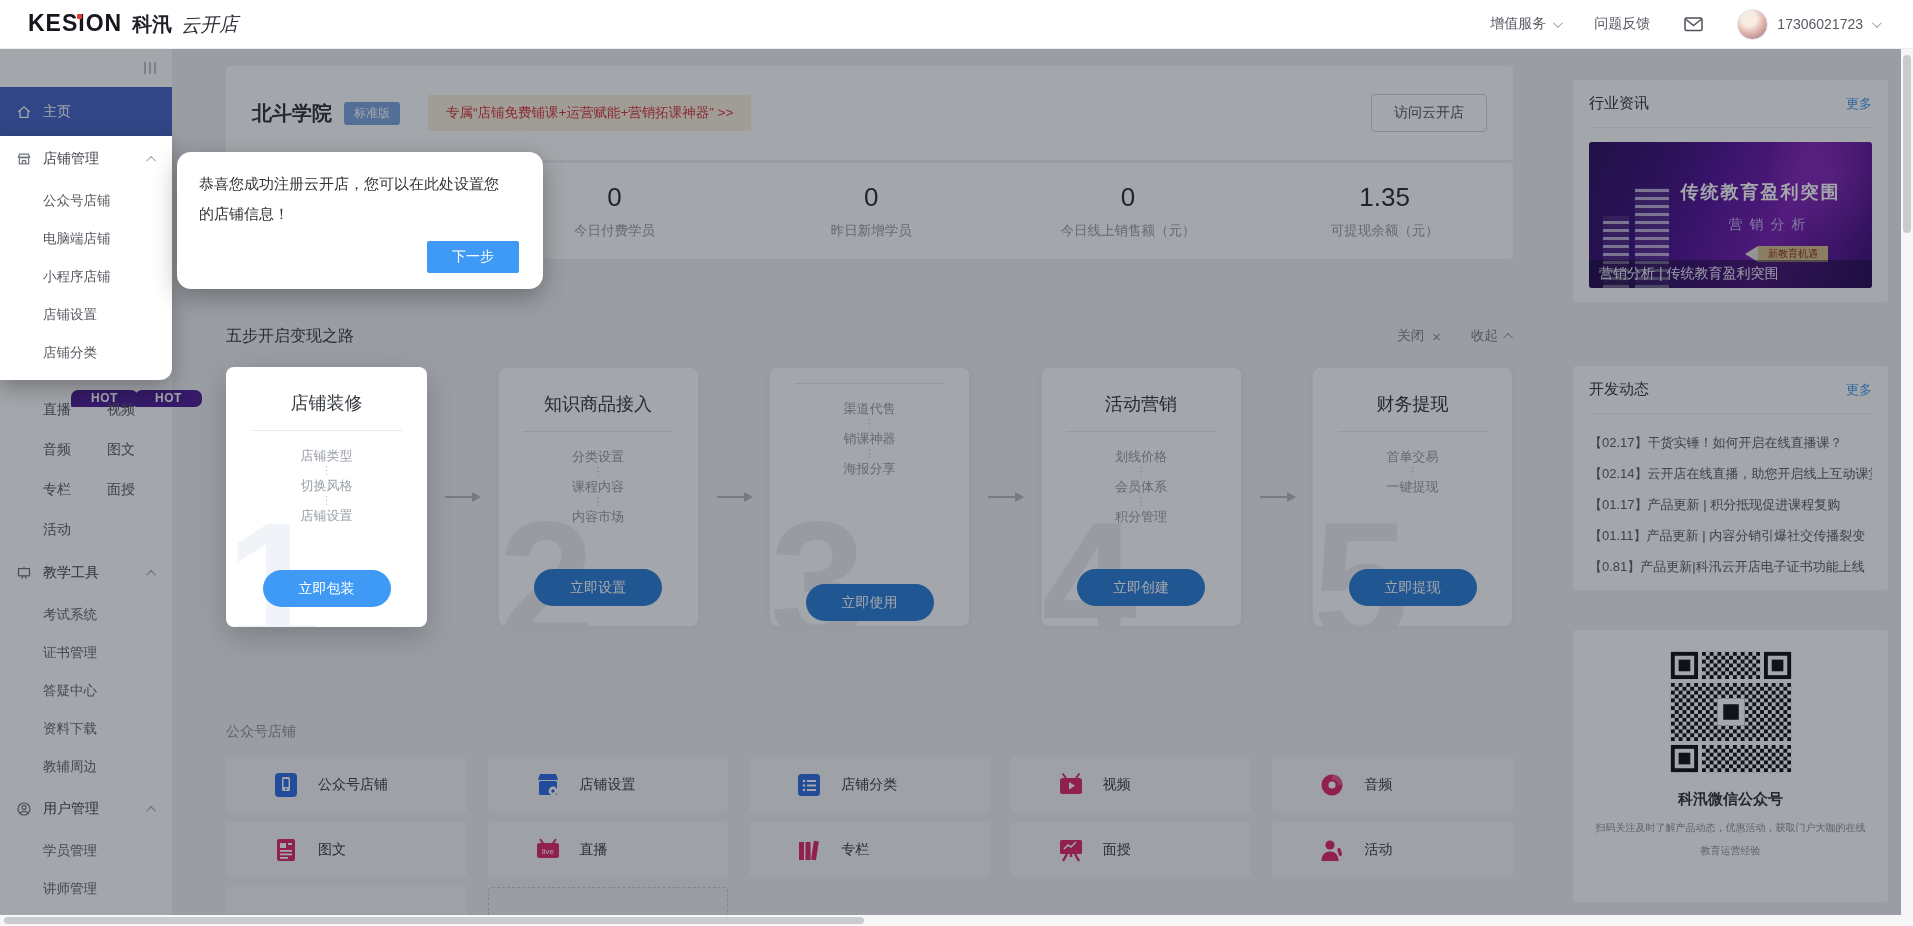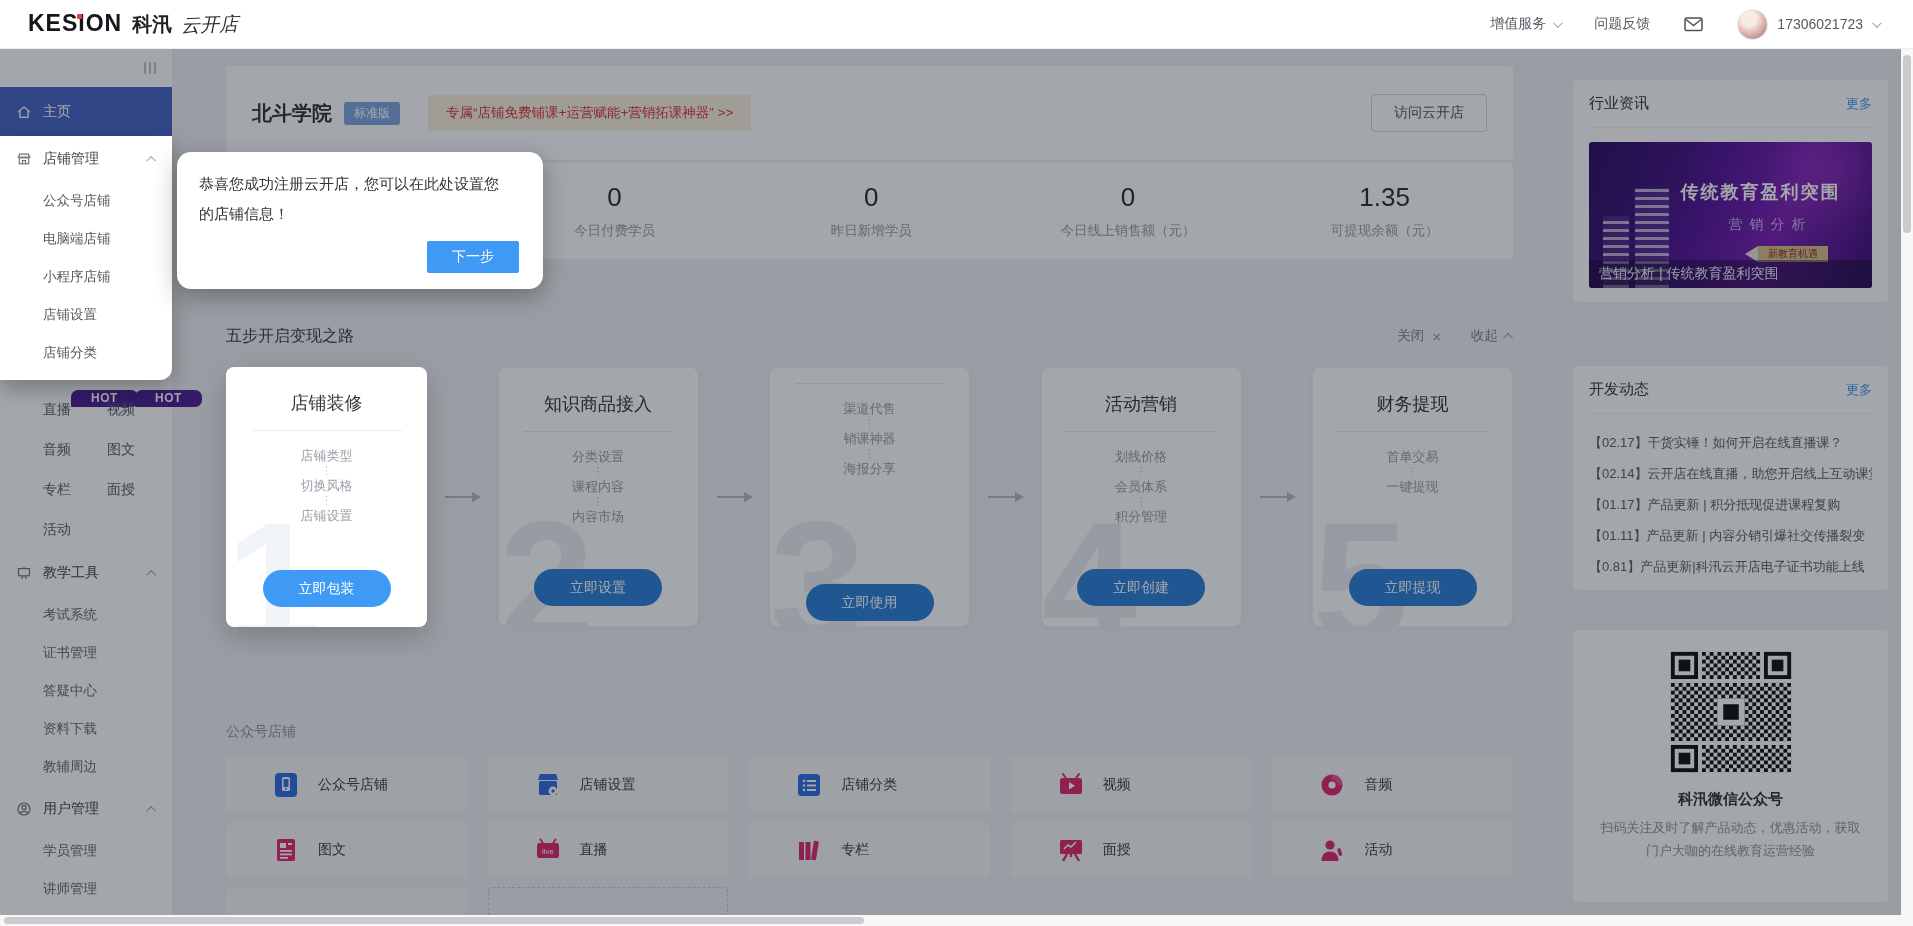--- a/index.html
+++ b/index.html
@@ -102,21 +102,21 @@
   .bldg.b2 { left:46px; width:34px; height:100px; }
   .bn-headline { position:absolute; top:38px; left:66px; right:6px; text-align:center; color:#fff; font-weight:700; font-size:18px; letter-spacing:2px; white-space:nowrap; }
   .bn-sub { position:absolute; top:74px; left:90px; right:10px; text-align:center; color:#cbb9f0; font-size:14px; letter-spacing:7px; }
   .bn-tag { position:absolute; top:104px; right:44px; background:#d9c08c; color:#93301f; font-size:10px; line-height:16px; padding:0 10px; }
   .bn-tag::before { content:""; position:absolute; left:-13px; top:0; border-top:8px solid transparent; border-bottom:8px solid transparent; border-right:13px solid #e9e5dc; }
   .bn-cap { position:absolute; left:0; right:0; bottom:0; background:rgba(16,8,42,.45); color:#f1edf8; font-size:14px; padding:5px 10px; text-align:left; }
   .news { margin-top:13px; }
   .news-item { font-size:13px; color:#5c6169; line-height:31px; white-space:nowrap; overflow:hidden; cursor:pointer; }
   .qr-box { display:inline-block; margin-top:18px; }
   .qr-title { font-size:15px; font-weight:700; color:#2f3338; margin-top:10px; }
-  .qr-desc { font-size:13px; color:#8f959e; line-height:23px; width:272px; margin:7px auto 0; }
+  .qr-desc { font-size:10px; color:#8f959e; line-height:23px; width:272px; margin:7px auto 0; }
 
   
   .dim { position:absolute; left:0; top:49px; right:0; bottom:0; background:rgba(13,20,32,.38); z-index:50; pointer-events:none; }
   .tour { position:absolute; left:177px; top:152px; width:366px; z-index:60; background:#fff; border-radius:14px; padding:17px 24px 16px 22px; box-shadow:0 8px 24px rgba(0,0,0,.3); }
   .tour-msg { font-size:15px; color:#303438; line-height:30px; width:302px; }
   .tour-btn { display:block; margin-left:auto; margin-top:12px; width:92px; height:32px; background:#3e9af5; color:#fff; border:none; border-radius:2px; font-size:14px; cursor:pointer; }
 
   
   .vsb { position:absolute; top:49px; right:0; bottom:0; width:12px; background:#f7f7f7; z-index:70; }
   .vsb .thumb { position:absolute; top:6px; left:2px; width:8px; height:178px; background:#c9cbce; border-radius:4px; }

